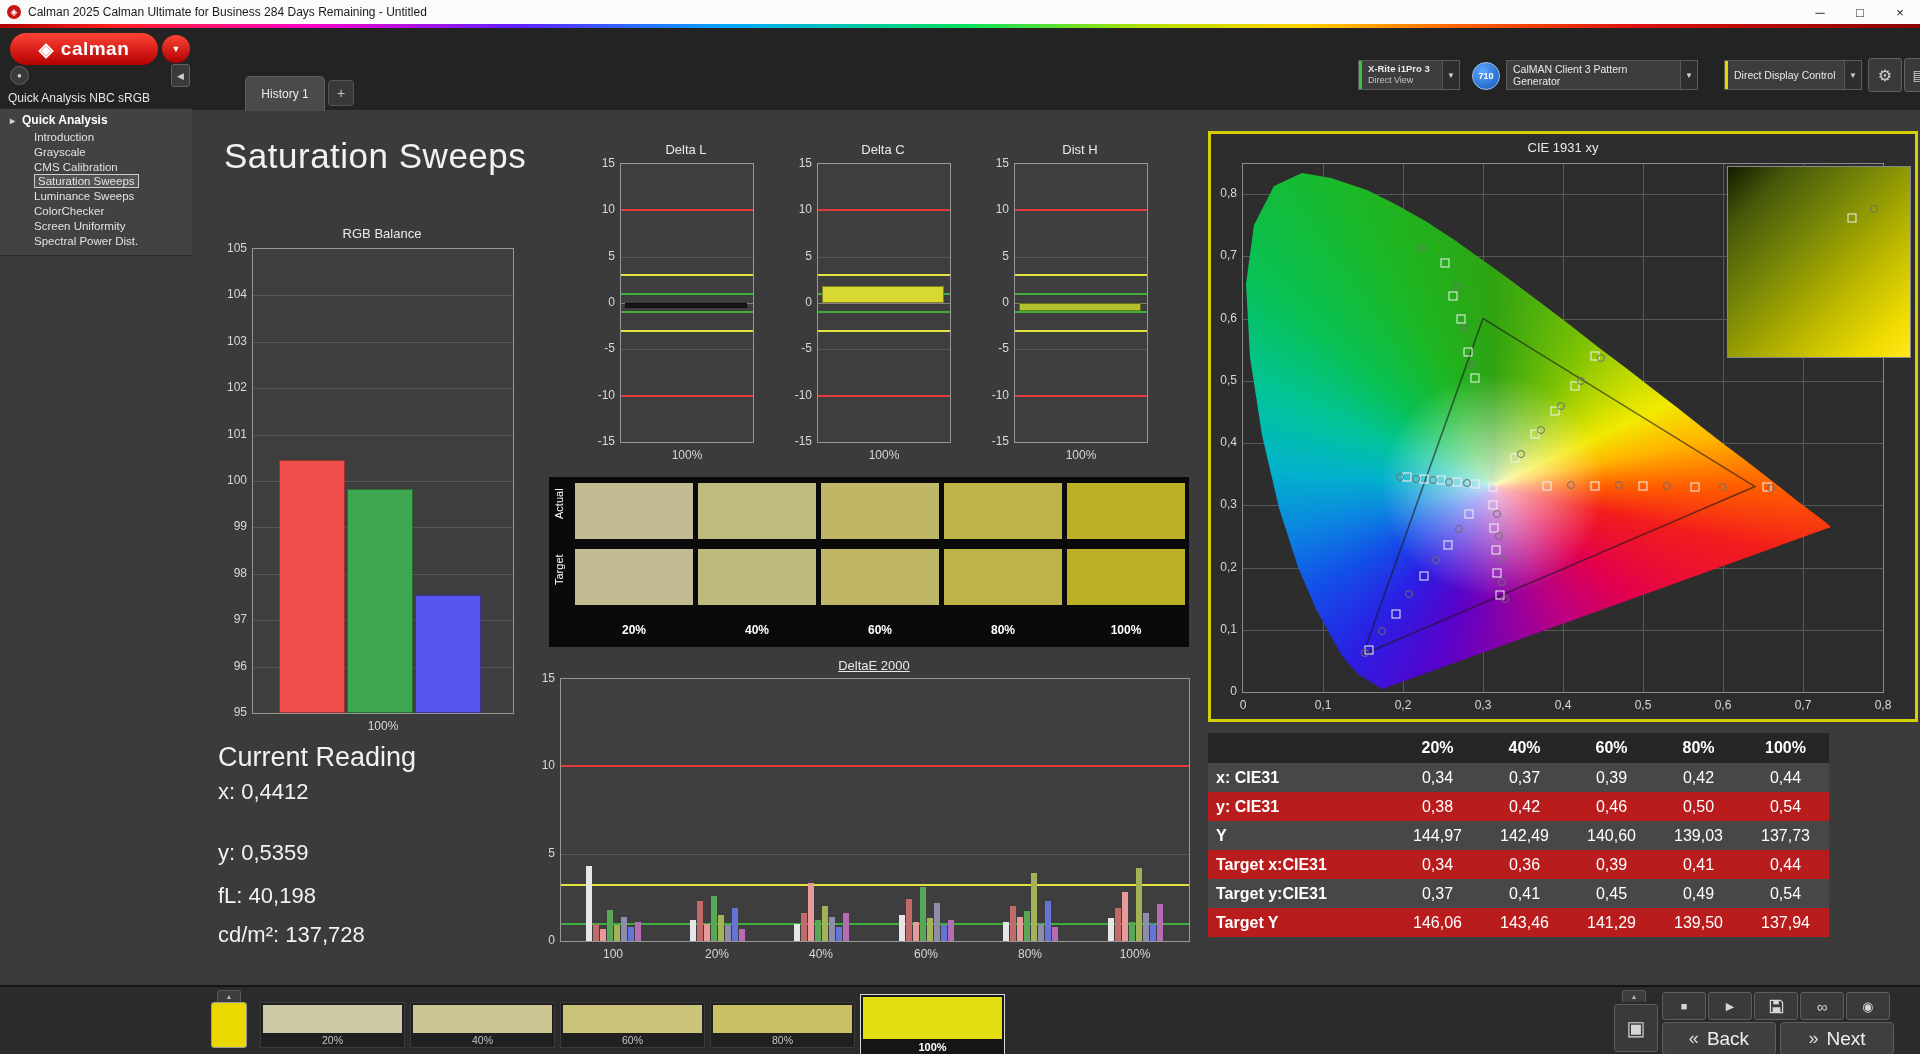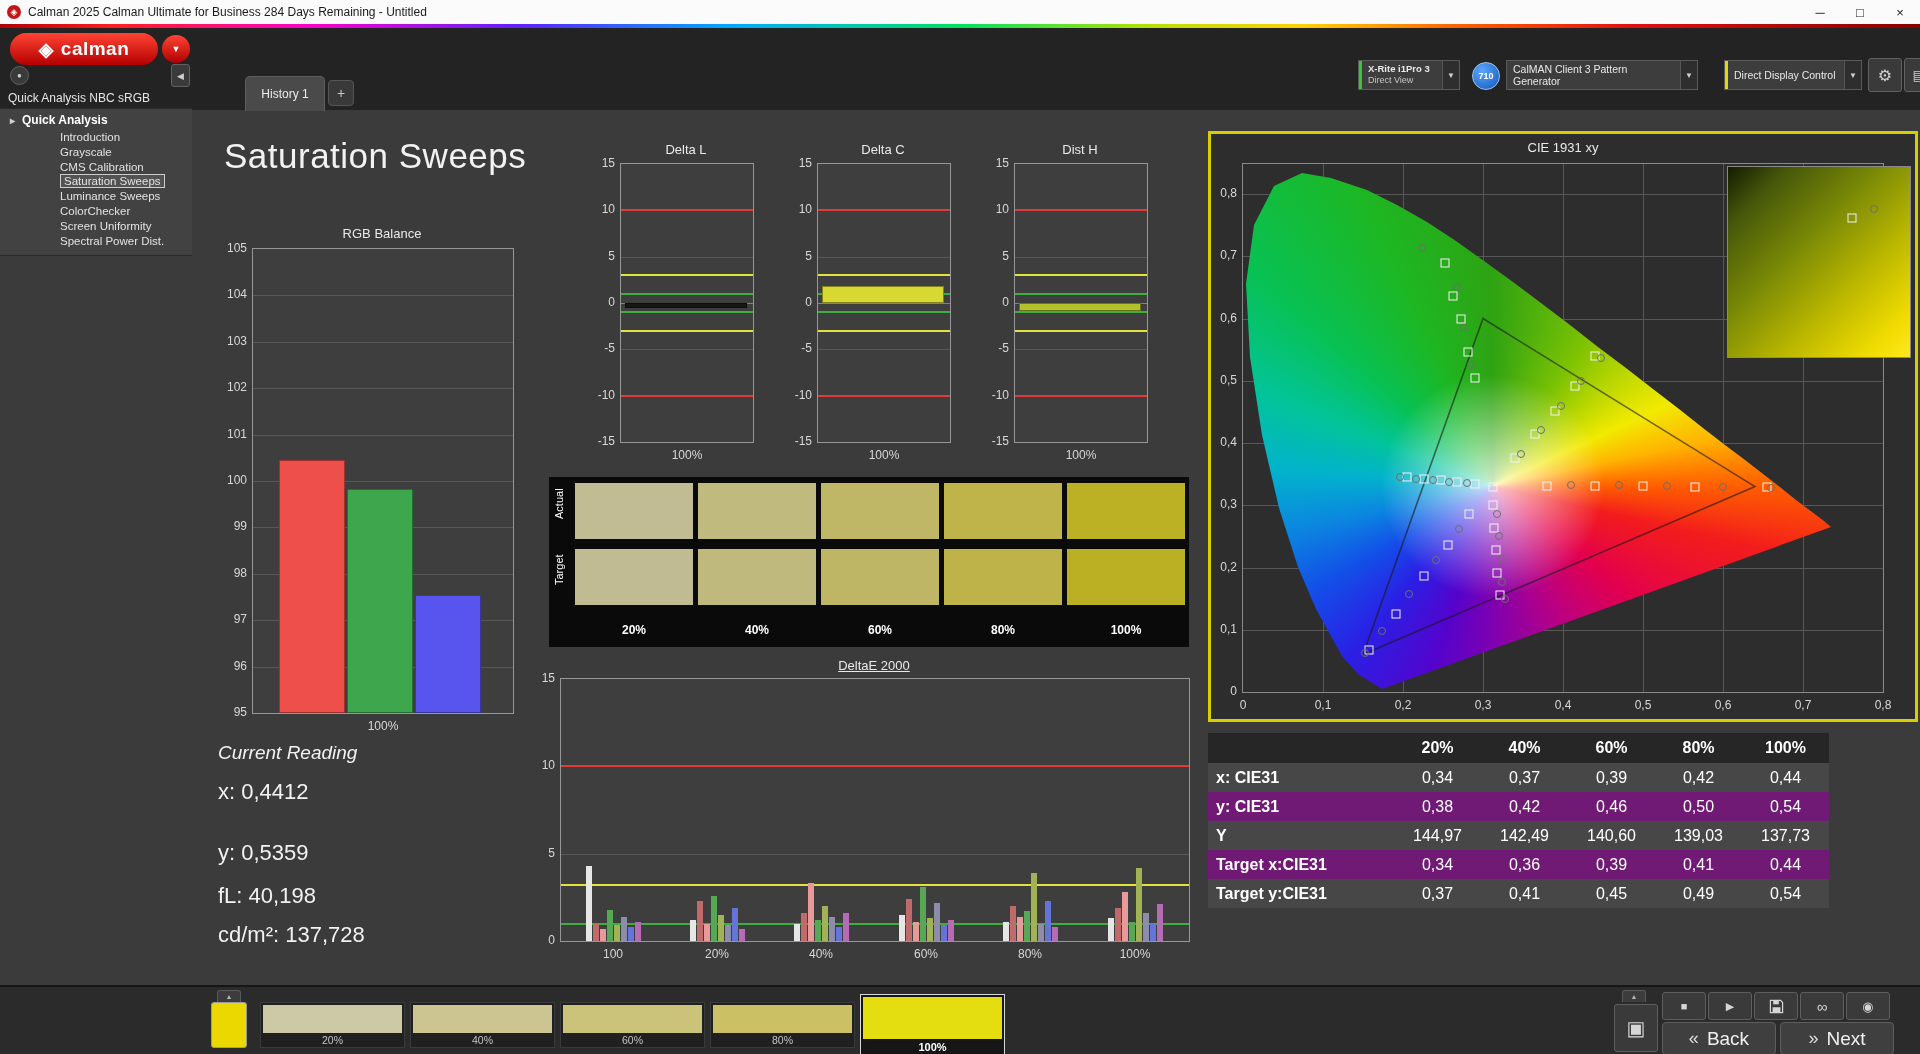--- a/index.html
+++ b/index.html
@@ -43,21 +43,21 @@
   .badge{position:absolute;left:1472px;top:34px;width:26px;height:26px;border-radius:50%;
          background:radial-gradient(circle at 35% 30%,#5aa6ff,#1458b8);border:1px solid #9cc4ee;
          color:#fff;font-size:9px;font-weight:bold;display:flex;align-items:center;justify-content:center;}
 
   
   .sidebar-title{position:absolute;left:8px;top:91px;font-size:12px;color:#e6e6e6;z-index:11;}
   .tree{position:absolute;left:0;top:108px;width:192px;height:148px;background:#424242;
         border-top:1px solid #2a2a2a;border-bottom:1px solid #2a2a2a;z-index:11;padding-top:4px;box-sizing:border-box;}
   .tree-root{padding-left:10px;font-size:12px;font-weight:bold;color:#fff;height:17px;}
   .tree-root .exp{display:inline-block;width:12px;color:#cfcfcf;font-size:10px;}
-  .tree-item{padding-left:34px;font-size:11.5px;color:#e2e2e2;height:14.8px;line-height:14.8px;white-space:nowrap;margin-left:26px;}
+  .tree-item{padding-left:34px;font-size:11.5px;color:#e2e2e2;height:14.8px;line-height:14.8px;white-space:nowrap;}
   .tree-item .selected{border:1px solid #cdcdcd;background:#535353;padding:0 3px;}
 
   
   .plot{position:absolute;background:#3e3e3e;border:1px solid #979797;box-sizing:content-box;}
   .grid-h{position:absolute;left:0;right:0;height:1px;background:#585858;z-index:1;}
   .grid-h.zero{background:#828282;}
   .grid-v{position:absolute;top:0;bottom:0;width:1px;background:#585858;z-index:1;}
   .refline{position:absolute;left:0;right:0;height:2px;z-index:2;}
   .vbar{position:absolute;z-index:3;box-sizing:border-box;}
   .ytick{position:absolute;left:-44px;width:38px;text-align:right;font-size:12px;color:#d8d8d8;z-index:6;}
@@ -89,32 +89,32 @@
     clip-path:path("M139 525 L115 510 L99 492 L73 445 L55 403 L36 344 L19 271 L7 193 L3 120 L11 61 L31 22 L59 9 L88 14 L124 26 L154 41 L184 58 L213 77 L241 97 L270 118 L298 139 L327 161 L355 183 L383 204 L410 225 L436 245 L460 264 L482 281 L502 296 L533 320 L553 336 L581 357 L588 363 Z");}
   .cie-svg{position:absolute;inset:0;width:100%;height:100%;z-index:3;}
   .pt{position:absolute;z-index:4;transform:translate(-50%,-50%);box-sizing:border-box;}
   .pt.sq{width:9px;height:9px;border:1.6px solid #f2f2f2;}
   .pt.ci{width:8px;height:8px;border:1.6px solid #6e6e6e;border-radius:50%;}
   .cie-inset{position:absolute;left:516px;top:32px;width:182px;height:190px;border:1px solid #888;z-index:7;
     background:linear-gradient(135deg,#141c00 0%,#45570a 16%,#7d8c05 42%,#bcb800 66%,#f0dc00 88%,#ffe820 100%);}
 
   
   .cur{position:absolute;left:218px;top:742px;color:#f2f2f2;z-index:5;}
-  .cur .cur-title{font-size:19px;font-style:italic;}
+  .cur .cur-title{font-size:27px;}
   .cur .cur-line{position:absolute;font-size:22px;white-space:nowrap;}
 
   
   .rtable{position:absolute;left:1208px;top:733px;z-index:5;font-size:16px;}
   .trow{display:grid;grid-template-columns:186px repeat(5,87px);height:29px;}
   .trow.thead{height:30px;}
   .tcell{display:flex;align-items:center;justify-content:center;color:#fff;}
   .tcell.tlabel{justify-content:flex-start;padding-left:8px;font-weight:bold;box-sizing:border-box;}
   .trow.thead .tcell{background:#262626;font-weight:bold;}
   .trow.even .tcell{background:#474747;}
-  .trow.odd .tcell{background:#701a75;}
+  .trow.odd .tcell{background:#b91c1c;}
 
   
   .bottombar{position:absolute;left:0;top:985px;right:0;height:69px;background:#2b2b2b;
              border-top:2px solid #151515;z-index:20;}
   .eject-tab{position:absolute;width:22px;height:11px;background:#3c3c3c;border:1px solid #5a5a5a;
              border-bottom:none;border-radius:3px 3px 0 0;color:#b5b5b5;font-size:7px;display:flex;
              align-items:center;justify-content:center;}
   .yellow-btn{position:absolute;left:211px;top:15px;width:34px;height:44px;background:#ead800;
               border:1px solid #9a9a9a;border-radius:3px;}
   .pswatch{position:absolute;top:15px;width:145px;height:46px;background:#202020;border:1px solid #3a3a3a;box-sizing:border-box;}
@@ -549,20 +549,28 @@
         <div class="tcell">0,44</div>
       </div>
       <div class="trow even">
         <div class="tcell tlabel">Target y:CIE31</div>
         <div class="tcell">0,37</div>
         <div class="tcell">0,41</div>
         <div class="tcell">0,45</div>
         <div class="tcell">0,49</div>
         <div class="tcell">0,54</div>
       </div>
+      <div class="trow odd">
+        <div class="tcell tlabel">Target Y</div>
+        <div class="tcell">146,06</div>
+        <div class="tcell">143,46</div>
+        <div class="tcell">141,29</div>
+        <div class="tcell">139,50</div>
+        <div class="tcell">137,94</div>
+      </div>
     </div>
 
   <div class="bottombar">
     <div class="eject-tab" style="left:217px;top:3px;">
       <span>▲</span>
     </div>
     <div class="yellow-btn"></div>
     <div>
         <div class="pswatch" style="left: 260px;">
           <div class="pswatch-color" style="background: rgb(205, 200, 166);"></div>

